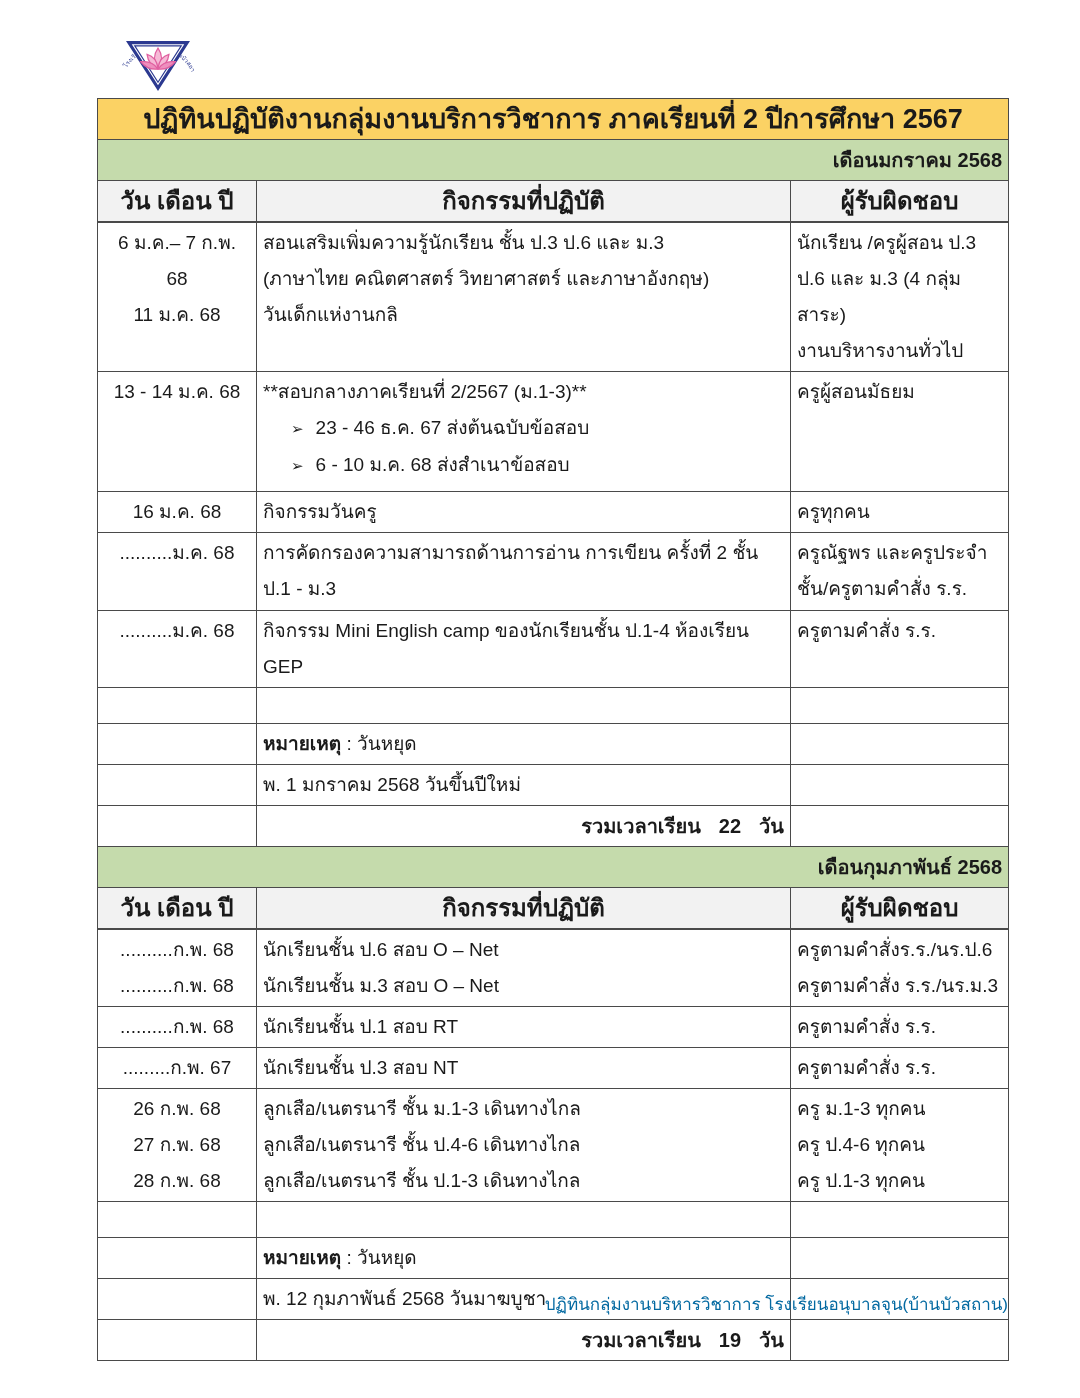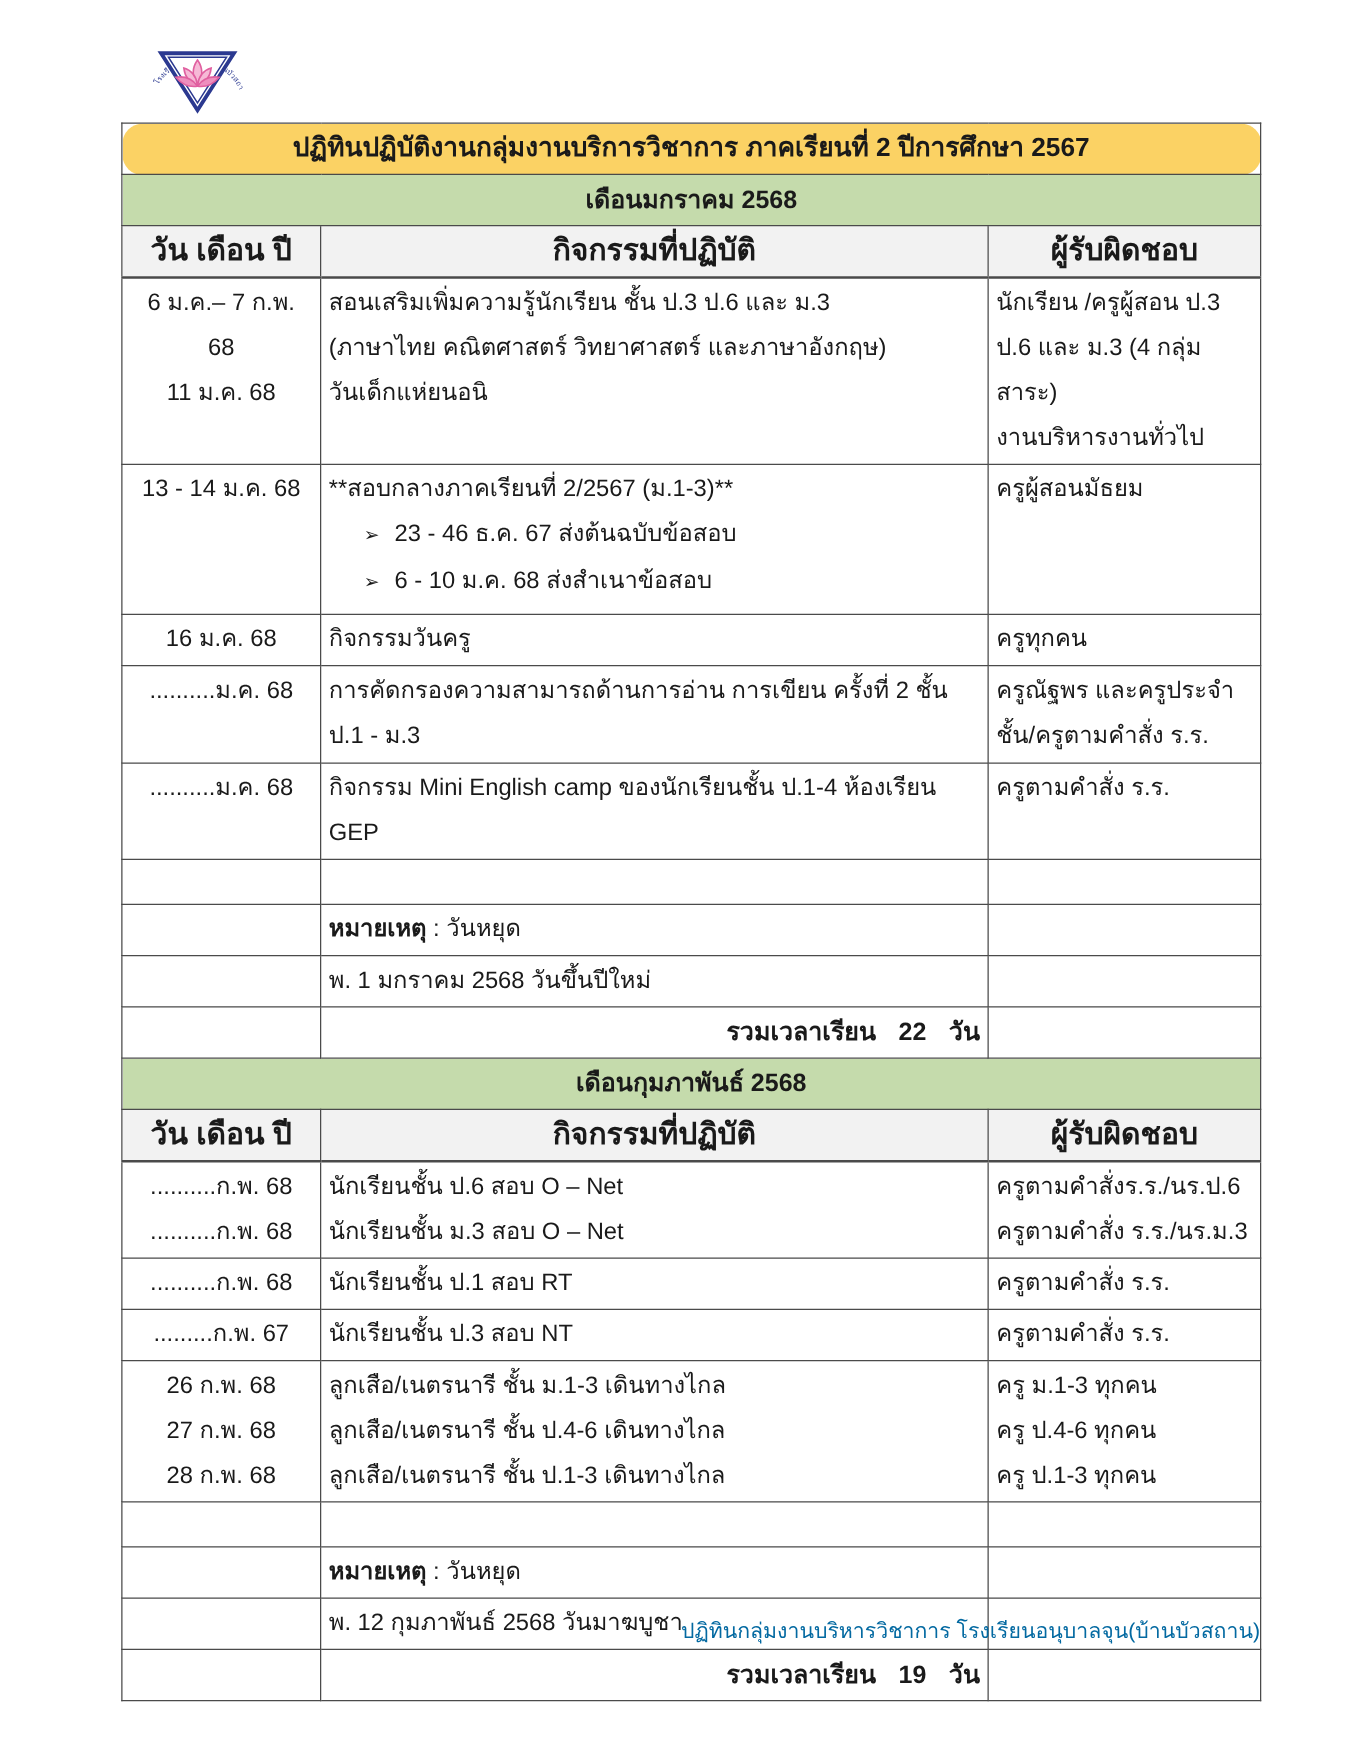--- a/index.html
+++ b/index.html
@@ -31,29 +31,28 @@
     border: 1.5px solid var(--border, #4a4a4a);
     vertical-align: top;
     padding: 2px 6px;
     line-height: 36px;
     overflow: hidden;
   }
   td.titleband {
     background: var(--title-bg, #FBD264);
     text-align: center;
     font-weight: bold;
-    font-size: 21px;
+    font-size: 27px;
     height: 36px;
     vertical-align: middle !important;
     line-height: 24px;
-    border-radius: 16px;
   }
   td.month {
     background: var(--month-bg, #C5DBAC);
-    text-align: center;
+    text-align: right;
     font-weight: bold;
     font-size: 20px;
     height: 30px;
     vertical-align: middle !important;
     line-height: 22px;
   }
   td.colhead {
     background: var(--header-bg, #F2F2F2);
     text-align: center;
     font-weight: bold;
@@ -128,21 +127,21 @@
         </tr>
         <tr style="height: 110px;">
           <td class="c-date">
             <div class="cell-line">6 ม.ค.– 7 ก.พ.</div>
             <div class="cell-line">68</div>
             <div class="cell-line">11 ม.ค. 68</div>
           </td>
           <td class="c-act">
             <div class="cell-line">สอนเสริมเพิ่มความรู้นักเรียน ชั้น ป.3 ป.6 และ ม.3</div>
             <div class="cell-line">(ภาษาไทย คณิตศาสตร์ วิทยาศาสตร์ และภาษาอังกฤษ)</div>
-            <div class="cell-line">วันเด็กแห่ยนอนิ</div>
+            <div class="cell-line">วันเด็กแห่งานกลิ</div>
           </td>
           <td class="c-resp">
             <div class="cell-line">นักเรียน /ครูผู้สอน ป.3 ป.6 และ ม.3 (4 กลุ่มสาระ)</div>
             <div class="cell-line">งานบริหารงานทั่วไป</div>
           </td>
         </tr>
         <tr style="height: 120px;">
           <td class="c-date">
             <div class="cell-line">13 - 14 ม.ค. 68</div>
           </td>

